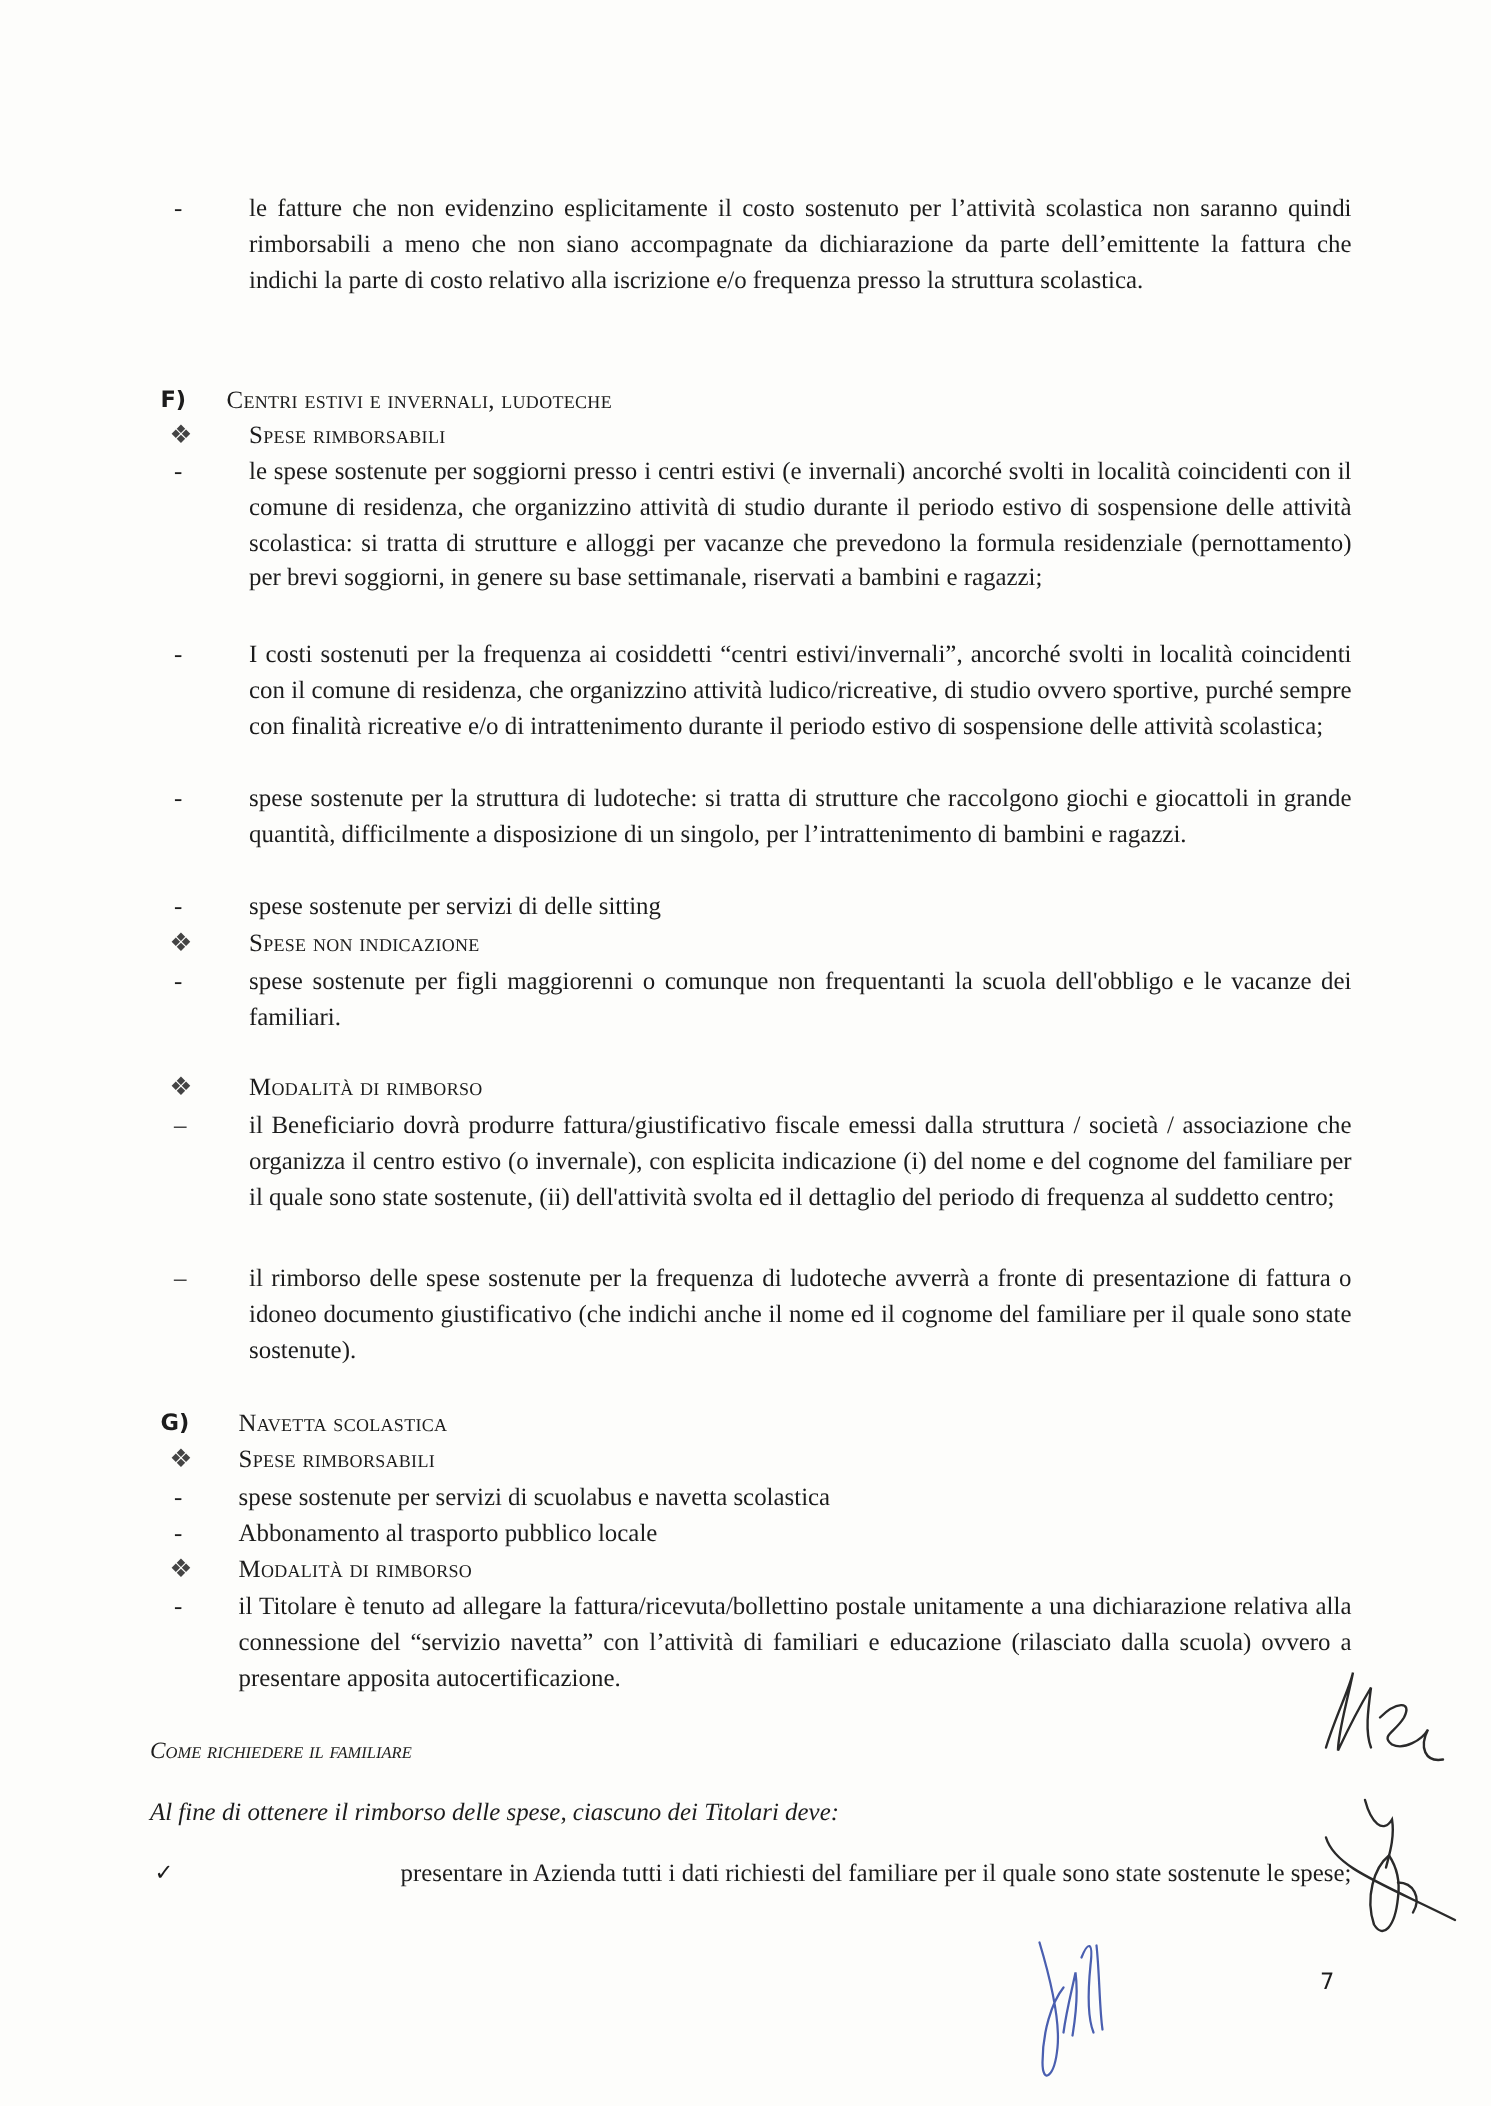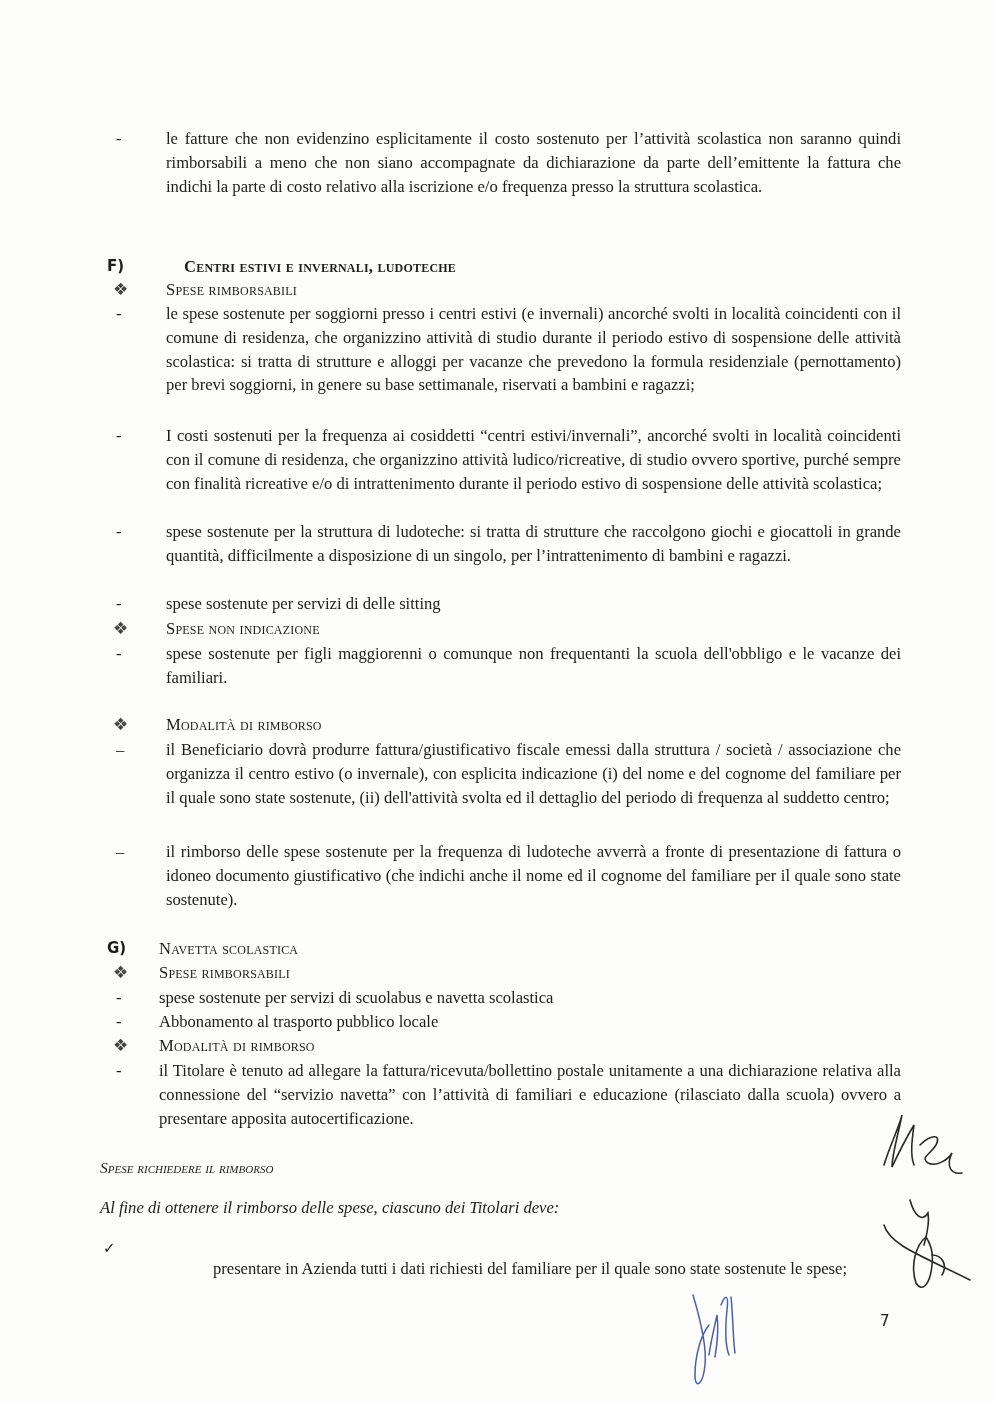--- a/index.html
+++ b/index.html
@@ -26,21 +26,21 @@
 
 <div class="page">
 
   <div class="row" style="top:127px;">
     <span class="marker">-</span>
     <span class="txt">le fatture che non evidenzino esplicitamente il costo sostenuto per l’attività scolastica non saranno quindi rimborsabili a meno che non siano accompagnate da dichiarazione da parte dell’emittente la fattura che indichi la parte di costo relativo alla iscrizione e/o frequenza presso la struttura scolastica.</span>
   </div>
 
   <div class="row head" style="top:255px;">
     <span class="marker letter">F)</span>
-    <span class="txt sc" style="left:184px;font-weight:bold;">Centri estivi e invernali, ludoteche</span>
+    <span class="txt sc" style="left:151px;">Centri estivi e invernali, ludoteche</span>
   </div>
 
   <div class="row" style="top:278px;">
     <span class="marker diamond">❖</span>
     <span class="txt sc">Spese rimborsabili</span>
   </div>
 
   <div class="row" style="top:302px;">
     <span class="marker">-</span>
     <span class="txt">le spese sostenute per soggiorni presso i centri estivi (e invernali) ancorché svolti in località coincidenti con il comune di residenza, che organizzino attività di studio durante il periodo estivo di sospensione delle attività scolastica: si tratta di strutture e alloggi per vacanze che prevedono la formula residenziale (pernottamento) per brevi soggiorni, in genere su base settimanale, riservati a bambini e ragazzi;</span>
@@ -99,28 +99,28 @@
   <div class="row" style="top:1034px;">
     <span class="marker diamond">❖</span>
     <span class="txt g sc">Modalità di rimborso</span>
   </div>
   <div class="row" style="top:1059px;">
     <span class="marker">-</span>
     <span class="txt g">il Titolare è tenuto ad allegare la fattura/ricevuta/bollettino postale unitamente a una dichiarazione relativa alla connessione del “servizio navetta” con l’attività di familiari e educazione (rilasciato dalla scuola) ovvero a presentare apposita autocertificazione.</span>
   </div>
 
   <div class="row" style="top:1156px;">
-    <span class="italsc" style="position:absolute;left:100px;">Spese richiedere il rimborso</span>
+    <span class="italsc" style="position:absolute;left:100px;">Come richiedere il familiare</span>
   </div>
   <div class="row" style="top:1196px;">
     <span style="position:absolute;left:100px;font-style:italic;">Al fine di ottenere il rimborso delle spese, ciascuno dei Titolari deve:</span>
   </div>
   <div class="row" style="top:1237px;">
     <span class="marker check">✓</span>
-    <span class="txt g" style="text-align:center;margin-top:20px;">presentare in Azienda tutti  i dati richiesti del familiare per il quale sono state sostenute le spese;</span>
+    <span class="txt g" style="text-align:right;">presentare in Azienda tutti  i dati richiesti del familiare per il quale sono state sostenute le spese;</span>
   </div>
 
   <div class="pagenum">7</div>
 
   <svg class="sig" style="left:870px;top:1105px;" width="110" height="200" viewBox="0 0 110 200">
     <g fill="none" stroke="#2a2a2a" stroke-width="1.6" stroke-linecap="round">
       <path d="M14,60 C20,40 30,20 32,10 C28,30 22,50 22,62 C30,45 38,30 44,20 C42,35 40,50 44,60"></path>
       <path d="M50,40 C60,30 72,28 66,40 C60,50 50,52 58,58 C66,62 78,55 82,48 C76,60 80,70 92,68"></path>
       <path d="M40,95 C44,110 52,118 58,108 C60,120 56,132 54,140"></path>
       <path d="M14,120 C20,140 50,150 100,175"></path>

